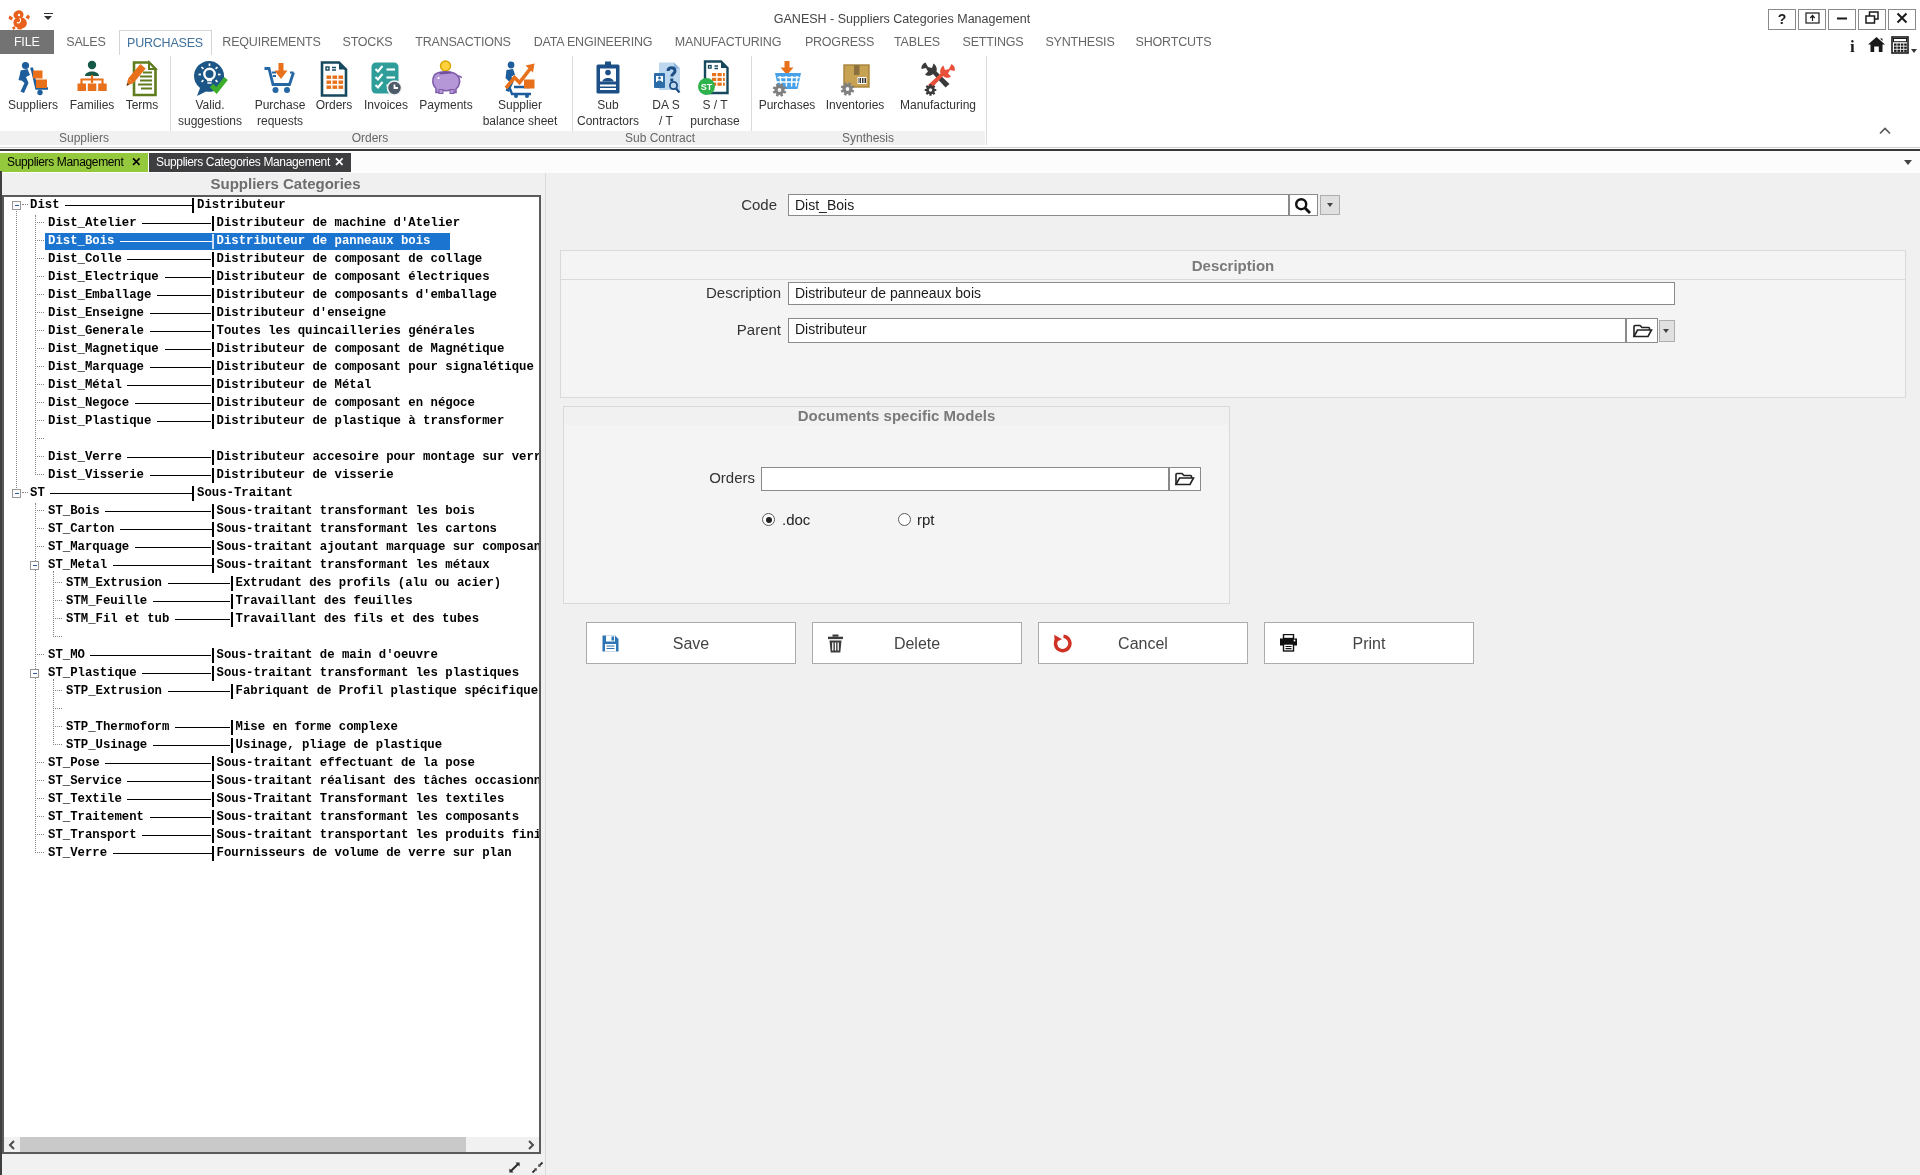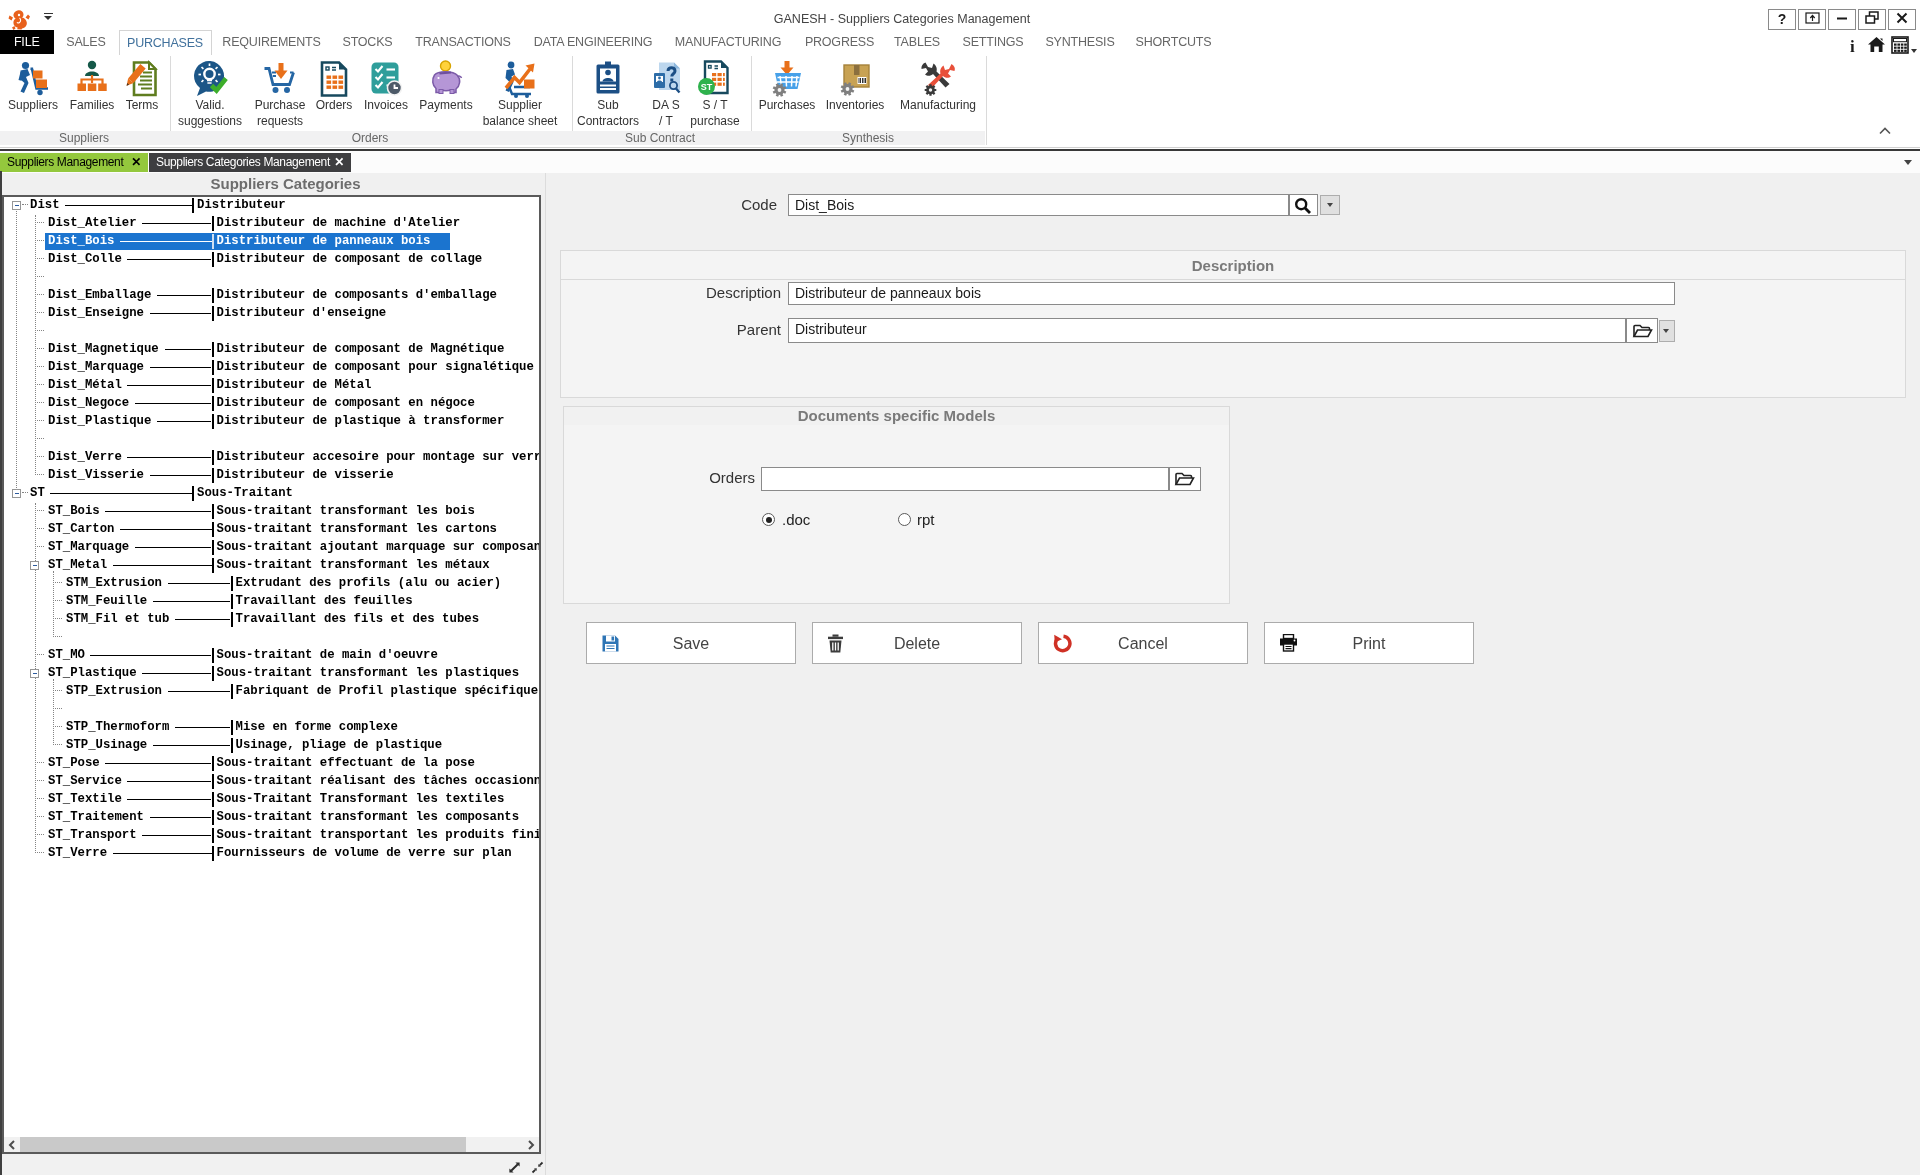--- a/index.html
+++ b/index.html
@@ -10,21 +10,21 @@
 #title { position:absolute; left:702px; width:400px; top:4px; text-align:center; font-size:12.5px; color:#444; white-space:nowrap; }
 #logo { position:absolute; left:7px; top:1px; }
 #qat { position:absolute; left:44px; top:5px; width:9px; }
 #qat .l { border-top:1.6px solid #333; margin-bottom:2px; }
 #qat .a { width:0; height:0; border-left:4px solid transparent; border-right:4px solid transparent; border-top:4px solid #333; }
 .wbtn { position:absolute; top:1px; width:28px; height:21px; background:#fff; border:1px solid #8a8a8a; color:#1a1a1a;
   text-align:center; font-size:13px; line-height:19px; font-weight:bold; }
 
 #tabrow { position:absolute; left:0; top:22px; width:1920px; height:24px; background:#fff; }
 .tab { position:absolute; top:0; height:24px; line-height:24px; text-align:center; font-size:12.5px; letter-spacing:-0.2px; color:#666; width:150px; white-space:nowrap; }
-.filetab { left:0; width:53.5px; background:#000000; color:#fff; }
+.filetab { left:0; width:53.5px; background:#737373; color:#fff; }
 .seltab { background:#fff; border:1px solid #d4d4d4; border-bottom:none; color:#41719c; z-index:3; height:25px; }
 
 #ribbon { position:absolute; left:0; top:46px; width:1920px; height:94px; background:#fff; border-bottom:1px solid #d0d0d0; }
 .ricon { position:absolute; top:5px; }
 .rlabel { position:absolute; width:140px; text-align:center; font-size:12px; color:#333; height:16px; line-height:16px; }
 .rsep { position:absolute; top:2px; height:89px; width:1px; background:#dadada; }
 .rband { position:absolute; left:0; top:77px; width:985px; height:14px; background:#f1f1f2; }
 .rbandlbl { position:absolute; top:77px; width:200px; height:14px; line-height:14px; text-align:center; font-size:12px; color:#666; z-index:2; }
 .rchev { position:absolute; left:1878px; top:72px; }
 
@@ -445,35 +445,47 @@
 <span class="tc" style="left:212.5px">Distributeur de panneaux bois</span>
 </div>
 <div class="thl" style="left:30.5px;top:61.0px;width:9px"></div>
 <div class="trow" style="top:53.0px">
 <span class="tc" style="left:44.0px">Dist_Colle</span>
 <div class="tln" style="left:123.4px;width:84.1px"></div>
 <div class="tbar" style="left:207.5px"></div>
 <span class="tc" style="left:212.5px">Distributeur de composant de collage</span>
 </div>
 <div class="thl" style="left:30.5px;top:79.0px;width:9px"></div>
+<div class="trow" style="top:71.0px">
+<span class="tc" style="left:44.0px">Dist_Electrique</span>
+<div class="tln" style="left:160.6px;width:46.9px"></div>
+<div class="tbar" style="left:207.5px"></div>
+<span class="tc" style="left:212.5px">Distributeur de composant électriques</span>
+</div>
 <div class="thl" style="left:30.5px;top:97.0px;width:9px"></div>
 <div class="trow" style="top:89.0px">
 <span class="tc" style="left:44.0px">Dist_Emballage</span>
 <div class="tln" style="left:153.2px;width:54.3px"></div>
 <div class="tbar" style="left:207.5px"></div>
 <span class="tc" style="left:212.5px">Distributeur de composants d'emballage</span>
 </div>
 <div class="thl" style="left:30.5px;top:115.0px;width:9px"></div>
 <div class="trow" style="top:107.0px">
 <span class="tc" style="left:44.0px">Dist_Enseigne</span>
 <div class="tln" style="left:145.7px;width:61.8px"></div>
 <div class="tbar" style="left:207.5px"></div>
 <span class="tc" style="left:212.5px">Distributeur d'enseigne</span>
 </div>
 <div class="thl" style="left:30.5px;top:133.0px;width:9px"></div>
+<div class="trow" style="top:125.0px">
+<span class="tc" style="left:44.0px">Dist_Generale</span>
+<div class="tln" style="left:145.7px;width:61.8px"></div>
+<div class="tbar" style="left:207.5px"></div>
+<span class="tc" style="left:212.5px">Toutes les quincailleries générales</span>
+</div>
 <div class="thl" style="left:30.5px;top:151.0px;width:9px"></div>
 <div class="trow" style="top:143.0px">
 <span class="tc" style="left:44.0px">Dist_Magnetique</span>
 <div class="tln" style="left:160.6px;width:46.9px"></div>
 <div class="tbar" style="left:207.5px"></div>
 <span class="tc" style="left:212.5px">Distributeur de composant de Magnétique</span>
 </div>
 <div class="thl" style="left:30.5px;top:169.0px;width:9px"></div>
 <div class="trow" style="top:161.0px">
 <span class="tc" style="left:44.0px">Dist_Marquage</span>

